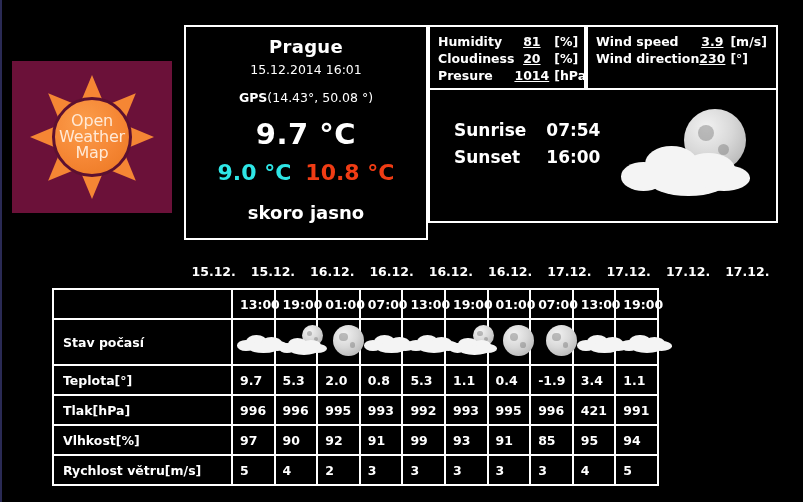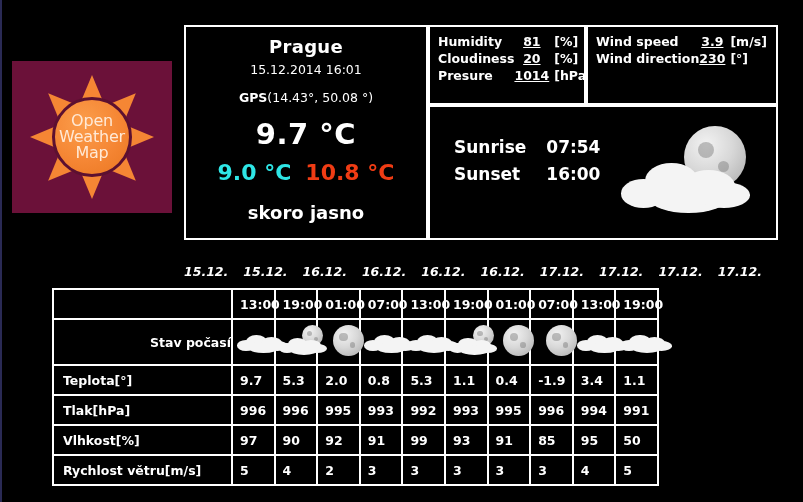--- a/index.html
+++ b/index.html
@@ -83,21 +83,21 @@
   }
   #panel-humidity {
     left: 426px; top: 25px;
     width: 158px; height: 80px;
   }
   #panel-wind {
     left: 584px; top: 25px;
     width: 192px; height: 80px;
   }
   #panel-sun {
-    left: 426px; top: 105px;
+    left: 426px; top: 88px;
     width: 350px; height: 135px;
   }
 
   
   #city-name {
     margin-top: 9px;
     font-size: 18px;
     font-weight: bold;
     letter-spacing: 0.3px;
   }
@@ -185,22 +185,21 @@
     position: absolute;
     left: 14px; top: 264px;
     width: 761px;
     display: flex;
     font-size: 12.5px;
     font-weight: bold;
   }
   #date-row .datecell-label { width: 168px; flex: none; }
   #date-row .datecell {
     flex: 1 1 0;
-    text-align: left;
-    font-style: italic;
+    text-align: center;
   }
 
   #forecast-table {
     position: absolute;
     left: 14px; top: 288px;
     width: 607px;
     border-collapse: collapse;
     table-layout: fixed;
     margin-left: 36px;
   }
@@ -211,21 +210,21 @@
     font-weight: bold;
     height: 28px;
     vertical-align: middle;
     color: #ffffff;
   }
   #forecast-table td.rowlabel {
     width: 168px;
     padding-left: 9px;
   }
   #forecast-table tr.icons td { height: 44px; padding-left: 2px; }
-  #forecast-table tr.icons td.rowlabel { padding-left: 9px; text-align: right; }
+  #forecast-table tr.icons td.rowlabel { padding-left: 9px; }
 </style>
 </head>
 <body>
 
 <div id="top-area">
 
   <div id="logo-box">
     <div id="logo-sun">
         <div class="ray" style="transform: translate(-50%, -100%) rotate(0deg) translateY(-26px);"></div>
         <div class="ray" style="transform: translate(-50%, -100%) rotate(45deg) translateY(-26px);"></div>
@@ -377,35 +376,35 @@
       <tr>
         <td class="rowlabel">Tlak[hPa]</td>
         <td>996</td>
         <td>996</td>
         <td>995</td>
         <td>993</td>
         <td>992</td>
         <td>993</td>
         <td>995</td>
         <td>996</td>
-        <td>994</td>
+        <td>421</td>
         <td>991</td>
       </tr>
       <tr>
         <td class="rowlabel">Vlhkost[%]</td>
         <td>97</td>
         <td>90</td>
         <td>92</td>
         <td>91</td>
         <td>99</td>
         <td>93</td>
         <td>91</td>
         <td>85</td>
         <td>95</td>
-        <td>50</td>
+        <td>94</td>
       </tr>
       <tr>
         <td class="rowlabel">Rychlost větru[m/s]</td>
         <td>5</td>
         <td>4</td>
         <td>2</td>
         <td>3</td>
         <td>3</td>
         <td>3</td>
         <td>3</td>

